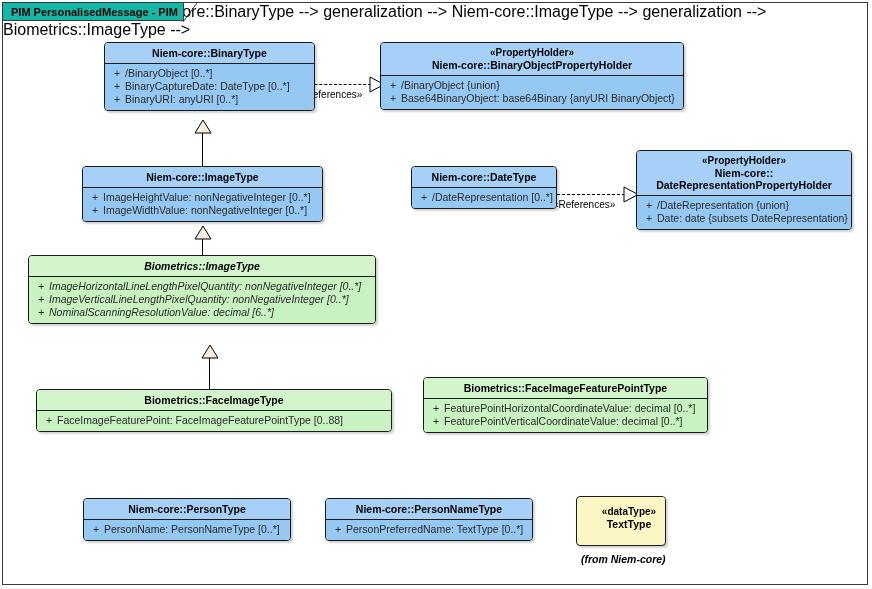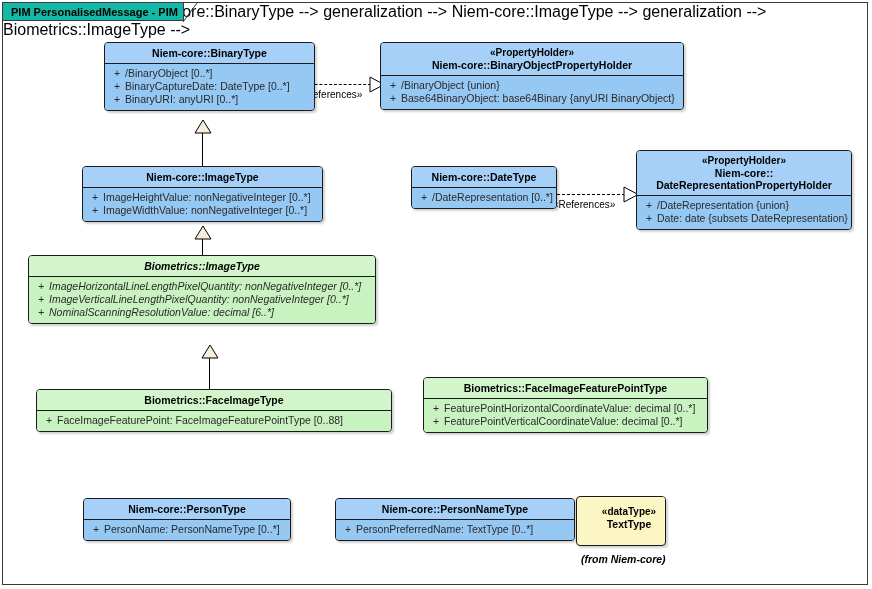--- a/index.html
+++ b/index.html
@@ -305,21 +305,21 @@
     <div class="node" id="node-persontype" style="left:80px; top:495px; width:208px;">
       <div class="node-header">
         <span class="node-name">Niem-core::PersonType</span>
       </div>
       <div class="node-body">
         <span class="attr"><span class="vis">+</span><span>PersonName: PersonNameType [0..*]</span></span>
       </div>
     </div>
 
     
-    <div class="node" id="node-personnametype" style="left:332px; top:495px; width:240px;">
+    <div class="node" id="node-personnametype" style="left:322px; top:495px; width:208px;">
       <div class="node-header">
         <span class="node-name">Niem-core::PersonNameType</span>
       </div>
       <div class="node-body">
         <span class="attr"><span class="vis">+</span><span>PersonPreferredName: TextType [0..*]</span></span>
       </div>
     </div>
 
     
     <div class="node yellow" id="node-texttype" style="left:573px; top:493px; width:90px; height:50px;padding-left:16px;">

